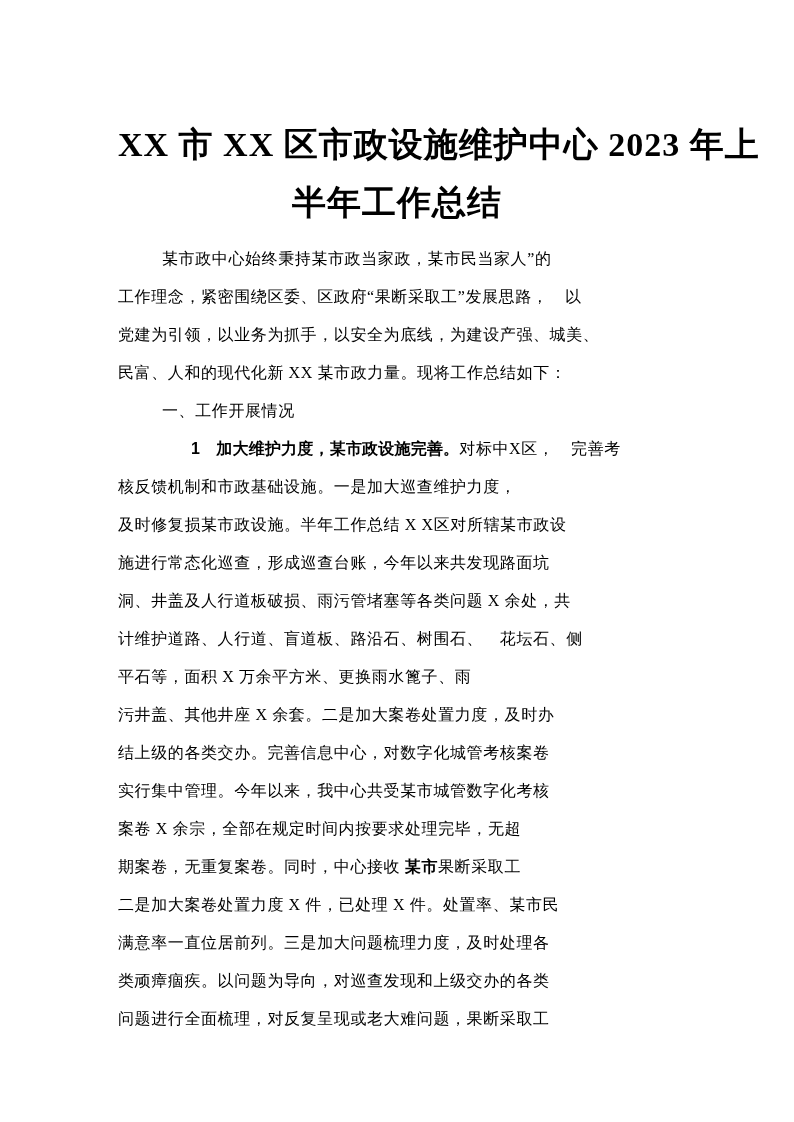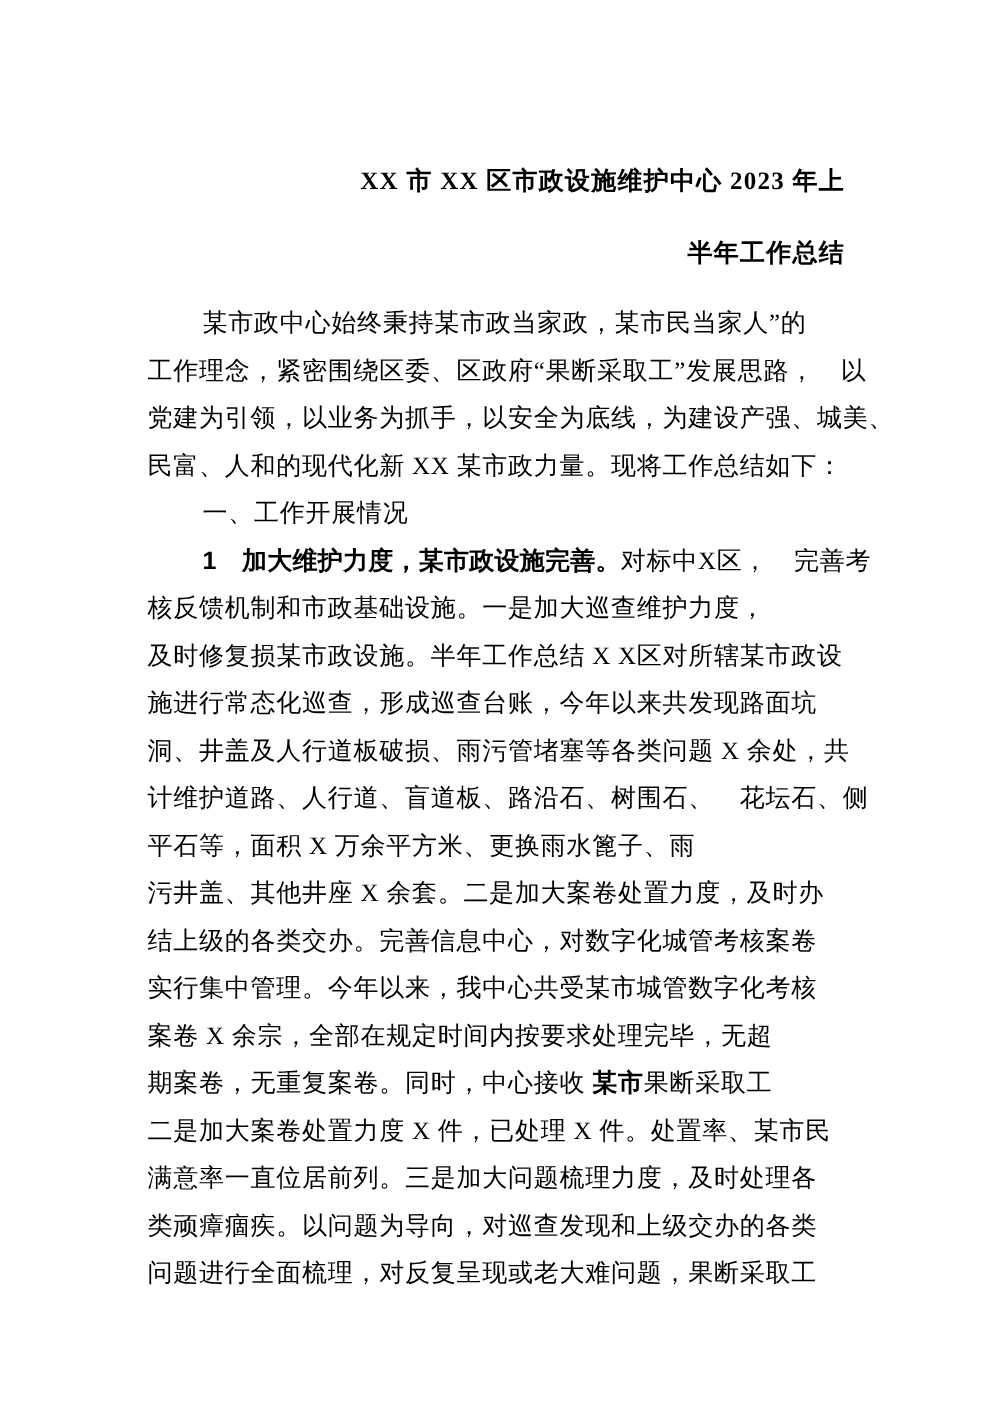--- a/index.html
+++ b/index.html
@@ -13,44 +13,45 @@
   }
   .page {
     width: 794px;
     height: 1122px;
     background: #ffffff;
     padding: 116px 118px 0 118px;
   }
   .doc-title {
     font-family: "Liberation Serif", "DejaVu Serif", serif;
     font-weight: 700;
-    font-size: 20px;
-    text-align: right;
+    font-size: 34px;
+    text-align: center;
     letter-spacing: 1px;
     margin-bottom: 8px;
   }
   .title-line {
     line-height: 58px;
     white-space: pre;
   }
   .doc-body {
-    font-size: 20px;
+    font-size: 16px;
     letter-spacing: 0.6px;
   }
   .body-line {
     line-height: 38px;
     height: 38px;
     white-space: pre;
     text-align: left;
   }
   .body-line.indent { padding-left: 44px; }
   .run-bold-sans {
     font-family: "Liberation Sans", "DejaVu Sans", sans-serif;
     font-weight: 700;
     letter-spacing: 0.2px;
+    margin-left: 29px;
   }
   .run-sans {
     font-family: "Liberation Sans", "DejaVu Sans", sans-serif;
     font-weight: 700;
   }
 </style>
 </head>
 <body>
 
 <div class="page">

